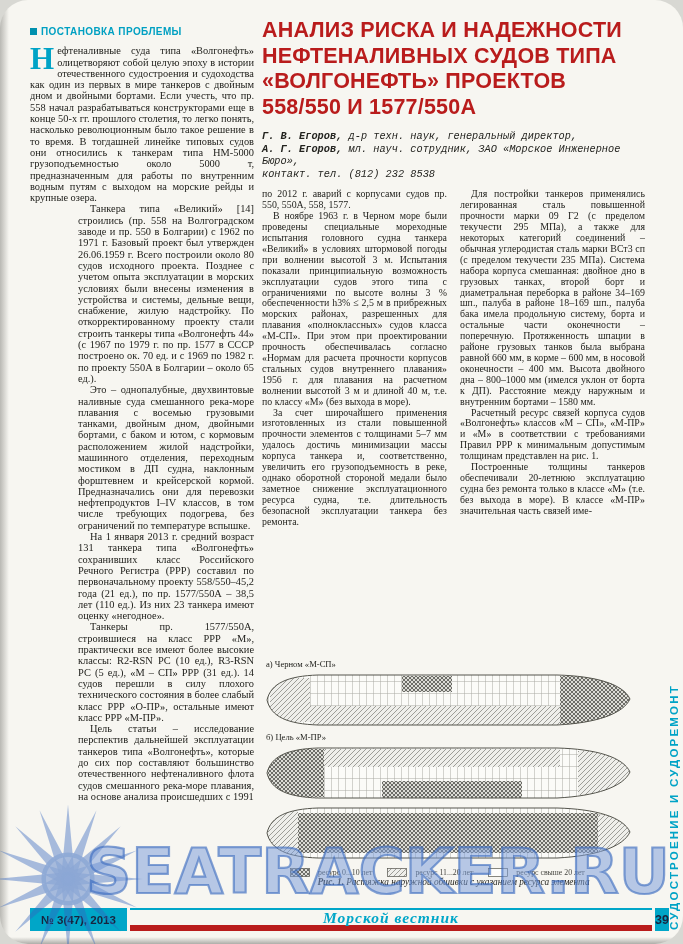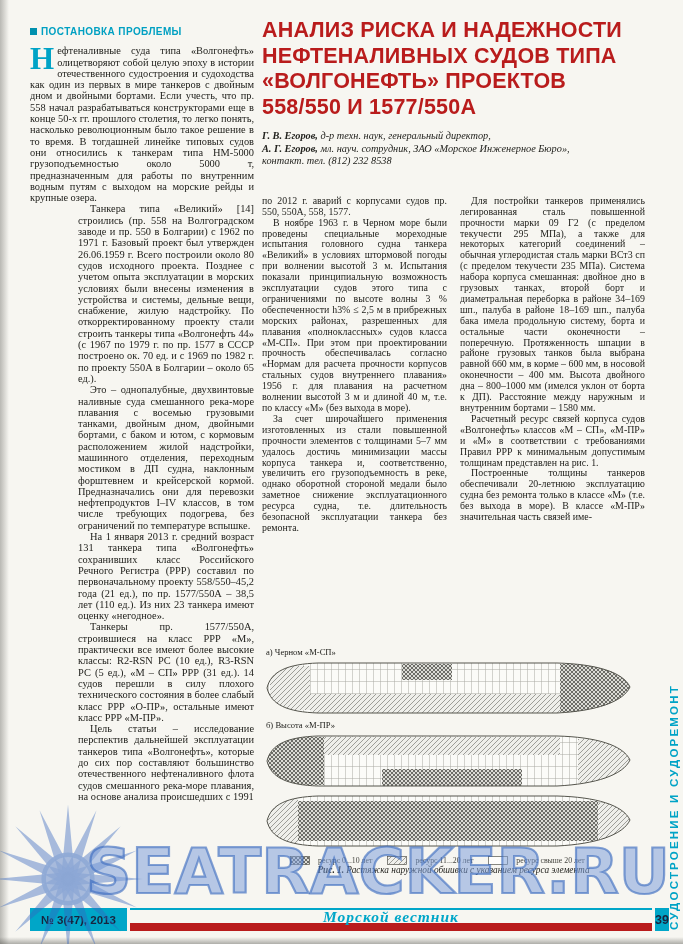--- a/index.html
+++ b/index.html
@@ -1,20 +1,20 @@
 <!DOCTYPE html>
 <html lang="ru"><head>
 <meta charset="utf-8">
 <style>
   * { margin:0; padding:0; box-sizing:border-box; }
   html,body { background:#d8d8d3; }
   .page {
     position:relative; width:683px; height:944px; margin:0 auto;
     background:#f7f6f1; overflow:hidden;
-    font-family:"Liberation Serif", serif; color:#23231f;
+    font-family:"Liberation Serif", serif; color:#23231f;border-radius:28px;
   }
   .scan-edge-left { position:absolute; left:0; top:0; width:9px; height:100%;
     background:linear-gradient(to right, rgba(55,55,50,0.32), rgba(55,55,50,0)); z-index:5; }
   .scan-edge-bottom { position:absolute; left:0; bottom:0; width:100%; height:7px;
     background:linear-gradient(to top, rgba(55,55,50,0.38), rgba(55,55,50,0)); z-index:5; }
 
   
   .left-col { position:absolute; left:30px; top:26px; width:224px; height:874px;
     overflow:hidden; text-align:justify; font-size:10.4px; line-height:11.3px; }
   .section-heading { font-family:"Liberation Sans", sans-serif; font-size:10px;
@@ -24,25 +24,25 @@
   p.body { margin:0; }
   p.indent { text-indent:12px;margin-left:48px; }
   .dropcap { float:left; font-size:31px; line-height:24px; font-weight:bold;
     color:#00a3c6; padding:2px 3px 0 0; }
   .em { }
 
   
   .right-area { position:absolute; left:262px; top:18px; width:383px; }
   .title { font-family:"Liberation Sans", sans-serif; font-weight:bold;
     font-size:21.5px; line-height:25.5px; color:#b91c1c; letter-spacing:0.2px; }
-  .authors { margin-top:10px; font-style:italic; font-size:10.3px; line-height:12.6px; }
+  .authors { margin-top:10px; font-style:italic; font-size:10.3px; line-height:12.6px;font-family:Liberation Mono, monospace; }
   .authors b { font-weight:bold; }
   .cols { display:flex; gap:13px; margin-top:9px; height:463px; overflow:hidden;
     text-align:justify; font-size:9.9px; line-height:10.9px; }
-  .col { width:185px; overflow:hidden;margin-top:19px; }
+  .col { width:185px; overflow:hidden; }
   .col p { margin:0; text-indent:11px; }
   .col p.noindent { text-indent:0; }
 
   
   .figure { margin-top:7px; }
   .panel-label { font-size:8.6px; margin:2px 0 1px 4px; }
   .ship-svg { display:block; }
   .legend { display:flex; gap:15px; align-items:center; margin:5px 0 0 28px;
     font-size:7.8px; color:#44443f; }
   .legend-item { display:flex; gap:8px; align-items:center; }
@@ -52,21 +52,21 @@
   
   .side-label { position:absolute; right:3px; bottom:14px; writing-mode:vertical-rl;
     transform:rotate(180deg); font-family:"Liberation Sans", sans-serif;
     font-weight:bold; font-size:11.5px; letter-spacing:2.2px; color:#00a3c6; z-index:10; }
 
   
   .footer { position:absolute; left:30px; right:14px; bottom:13px; height:23px;
     display:flex; align-items:stretch; z-index:20; }
   .issue-box { background:#00a6c8; color:#17243e; font-family:"Liberation Sans", sans-serif;
     font-weight:bold; font-size:11.5px; display:flex; align-items:center; padding:0 11px; }
-  .footer-mid { flex:1; border-top:2px solid #00a6c8; border-bottom:8px solid #b91c1c;
+  .footer-mid { flex:1; border-top:2px solid #00a6c8; border-bottom:6px solid #b91c1c;
     margin:0 3px; display:flex; align-items:center; justify-content:center; }
   .journal-name { font-style:italic; font-weight:bold; font-size:15.5px;
     color:#00a6c8; letter-spacing:1px; }
   .page-num-box { background:#00a6c8; color:#17243e; font-family:"Liberation Sans", sans-serif;
     font-weight:bold; font-size:12.5px; display:flex; align-items:center; padding:0 0; }
 
   
   .watermark { position:absolute; left:0; top:795px; width:545px; height:149px;
     pointer-events:none; z-index:60; }
   .wm-text { position:absolute; left:86px; top:40px; font-family:"DejaVu Sans", sans-serif;
@@ -140,21 +140,21 @@
         <g clip-path="url(#aclip)">
           <rect x="0" y="0" width="372" height="60" fill="url(#agrid)"></rect>
           <rect x="8" y="8" width="40" height="44" fill="url(#amed)"></rect>
           <rect x="48" y="36" width="250" height="19" fill="url(#amed)"></rect>
           <rect x="140" y="6" width="50" height="16" fill="url(#adark)"></rect>
           <rect x="298" y="6" width="72" height="48" fill="url(#adark)"></rect>
         </g>
         <path d="M5,30 C9,13 26,6 56,5 L295,5 C334,6 361,14 368,29 C361,44 334,53 295,55 L56,55 C26,54 9,47 5,30 Z" fill="none" stroke="#55554d" stroke-width="1"></path>
       </svg>
 
-      <div class="panel-label">б) Высота «М-ПР»</div>
+      <div class="panel-label">б) Цель «М-ПР»</div>
       <svg class="ship-svg" width="372" height="60" viewBox="0 0 372 60">
         <defs>
           <pattern id="bgrid" width="7" height="12" patternUnits="userSpaceOnUse">
             <rect width="7" height="12" fill="#fbfbf8"></rect>
             <path d="M6.5,0 V12 M0,11.5 H7" stroke="#a8a8a2" stroke-width="0.5" fill="none"></path>
           </pattern>
           <pattern id="bmed" width="5" height="5" patternUnits="userSpaceOnUse">
             <rect width="5" height="5" fill="#efefeb"></rect>
             <path d="M0,5 L5,0" stroke="#7a7a74" stroke-width="0.7"></path>
           </pattern>

